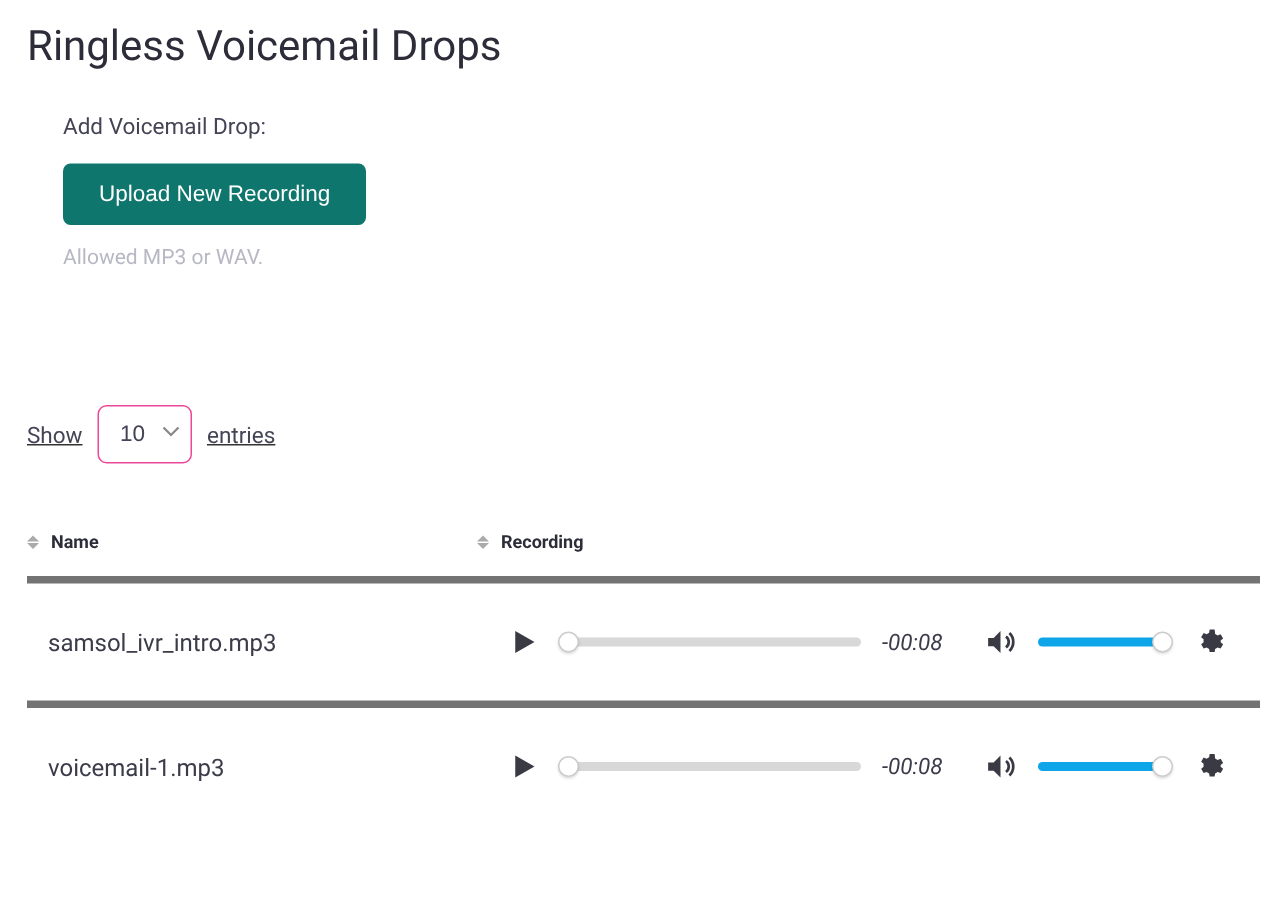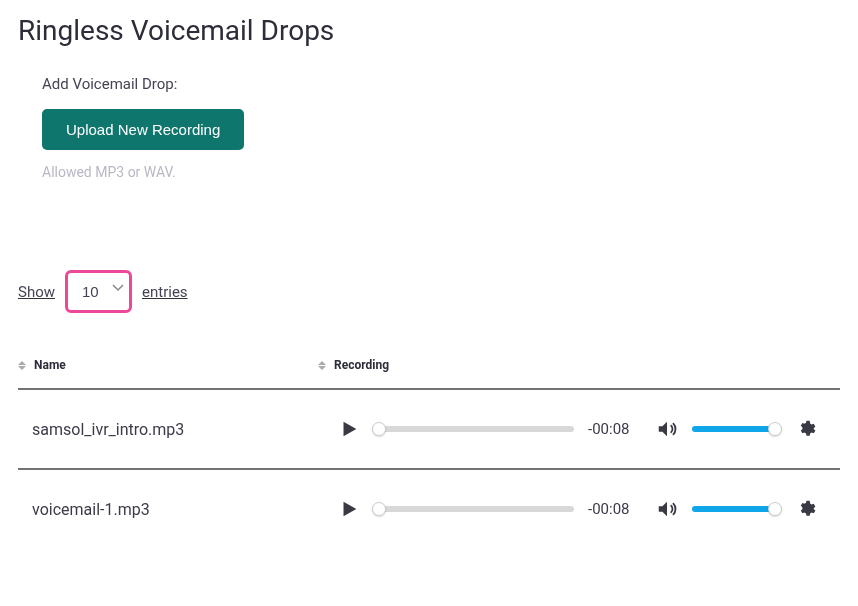--- a/index.html
+++ b/index.html
@@ -49,21 +49,21 @@
       align-items: center;
       gap: 10px;
       margin-bottom: 45px;
       text-decoration: underline;
     }
     .entries-row .label {
       font-size: 15px;
       color: #444456;
     }
     .entries-select {
-      border: 3px solid #ec4899;
+      border: 1px solid #ec4899;
       border-radius: 6px;
       padding: 10px 30px 10px 14px;
       font-size: 15px;
       color: #444456;
       appearance: none;
       background: #fff;
       position: relative;
     }
     .select-wrap {
       position: relative;
@@ -120,34 +120,35 @@
       border-top: 4px solid #aaa;
     }
     .th-label {
       font-size: 12px;
       font-weight: 700;
       color: #2d2d3a;
     }
     .table-row {
       display: flex;
       align-items: center;
-      border-top: 2px solid #737373;
+      border-top: 5px solid #737373;
       padding: 28px 0;
     }
     .cell-name {
       width: 320px;
       padding-left: 14px;
       font-size: 16px;
       color: #3b3b4a;
     }
     .player {
       display: flex;
       align-items: center;
       gap: 14px;
       flex: 1;
+      font-style: italic;
     }
     .play-btn {
       cursor: pointer;
       display: inline-flex;
     }
     .play-btn svg {
       fill: #3a3a44;
     }
     .seek-track {
       width: 200px;

